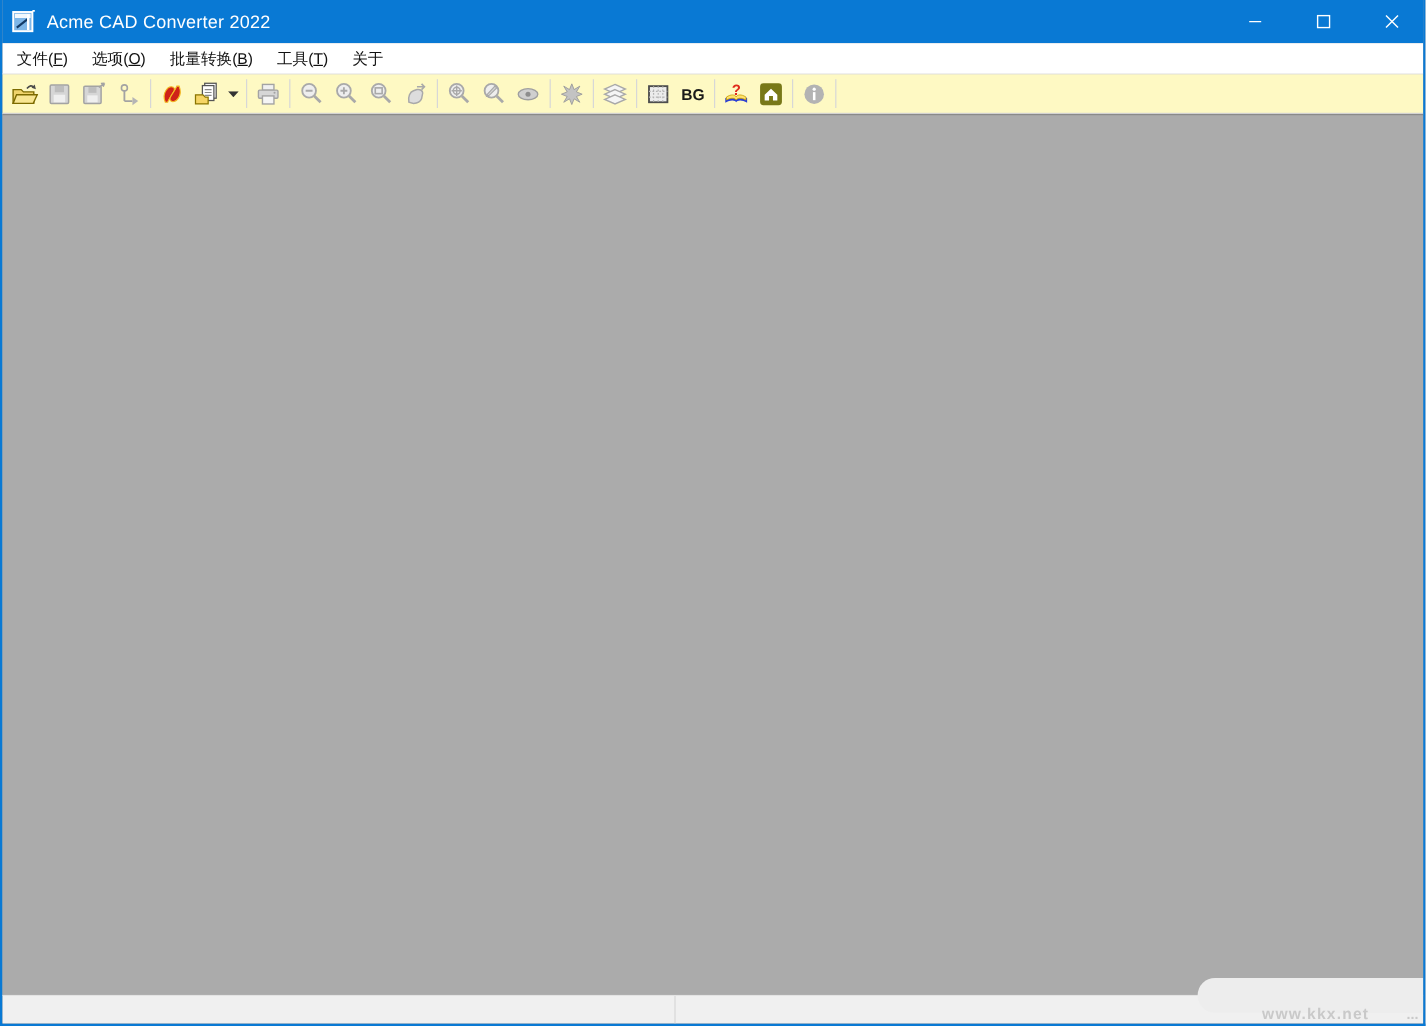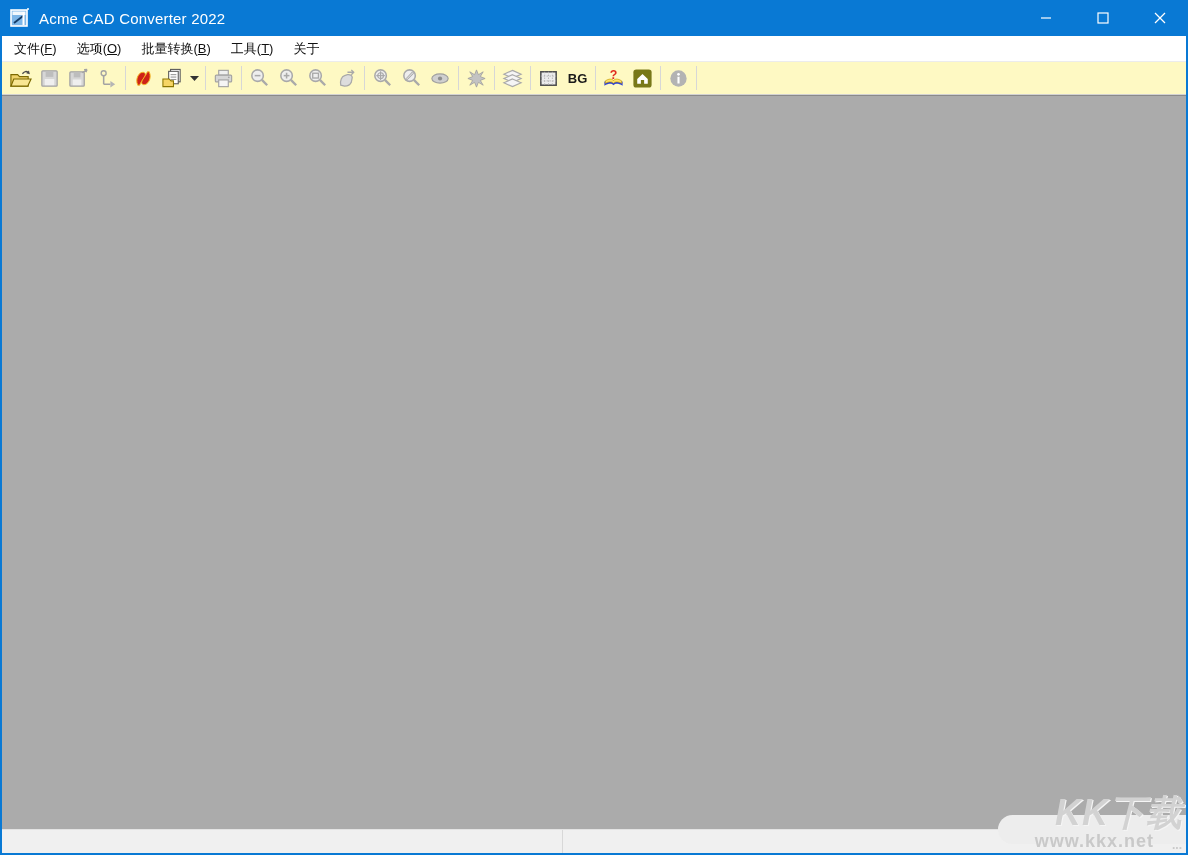--- a/index.html
+++ b/index.html
@@ -54,21 +54,21 @@
   .status-pane-right{flex:1;}
   
   .watermark{position:absolute;right:0;bottom:0;width:210px;height:72px;pointer-events:none;z-index:5;}
   .wm-pill{position:absolute;right:0;bottom:9px;width:188px;height:29px;background:#ededed;border-radius:15px 0 0 15px;}
   .wm-logo{
     position:absolute;right:3px;bottom:15px;
     font-size:36px;font-weight:800;font-style:italic;
     color:#d2d2d2;letter-spacing:1px;white-space:nowrap;
     text-shadow:1px 1px 0 #f5f5f5;
   }
-  .wm-url{position:absolute;right:32px;bottom:1px;font-size:18px;font-weight:700;color:#c9c9c9;letter-spacing:1px;}
+  .wm-url{position:absolute;right:45px;bottom:1px;font-size:13px;font-weight:700;color:#c9c9c9;letter-spacing:1px;}
   .wm-dots{position:absolute;right:4px;bottom:1px;font-size:12px;font-weight:700;color:#c9c9c9;}
 </style>
 </head>
 <body>
 
 <div class="window">
 
   <div class="titlebar">
     <svg class="app-icon" viewBox="0 0 20 20">
       <rect x="1" y="2" width="16" height="16" fill="#7db6e8" stroke="#ffffff" stroke-width="1.6"></rect>
@@ -304,18 +304,17 @@
 
   <div class="canvas"></div>
 
   <div class="statusbar">
     <div class="status-pane-left"></div>
     <div class="status-pane-right"></div>
   </div>
 
   <div class="watermark">
     <div class="wm-pill"></div>
-    <div class="wm-logo">KK下载</div>
     <div class="wm-url">www.kkx.net</div>
     <div class="wm-dots">...</div>
   </div>
 
 </div>
 
 </body></html>

